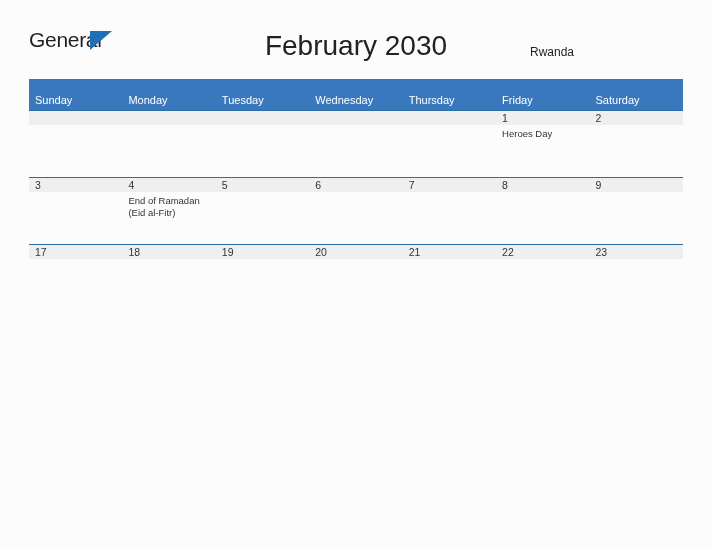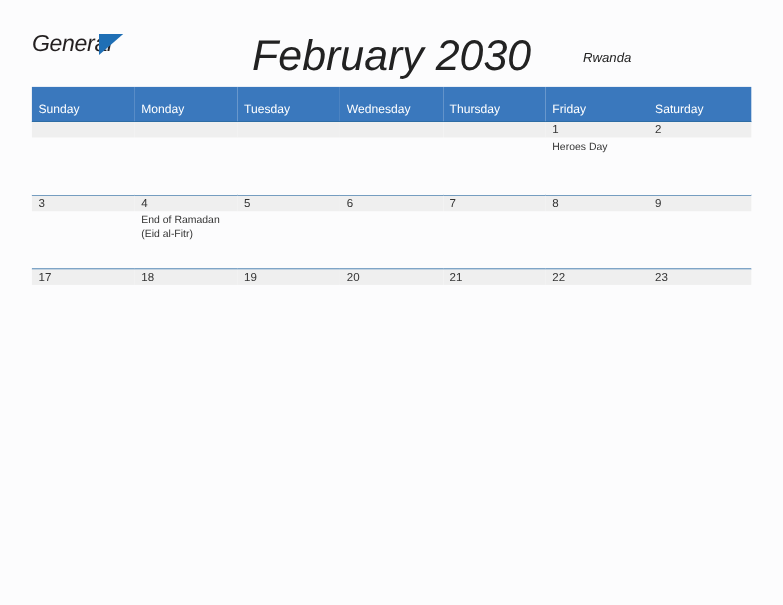--- a/index.html
+++ b/index.html
@@ -21,21 +21,20 @@
     height: 550px;
   }
 
   
   #header {
     position: absolute;
     left: 0;
     top: 0;
     width: 604px;
     height: 78px;
-    font-style: italic;
   }
 
   #logo {
     position: absolute;
     left: 29px;
     top: 28px;
     width: 110px;
     height: 44px;
   }
   #logo-general {
@@ -67,21 +66,21 @@
     border-left: 22px solid #1f6fb5;
     border-bottom: 19px solid transparent;
   }
 
   #page-title {
     position: absolute;
     left: 0;
     top: 30px;
     width: 712px;
     text-align: center;
-    font-size: 39px;
+    font-size: 28px;
     color: #222222;
     font-family: "Liberation Sans", sans-serif;
   }
 
   #region-label {
     position: absolute;
     right: 30px;
     top: 45px;
     font-size: 12px;
     color: #222222;

